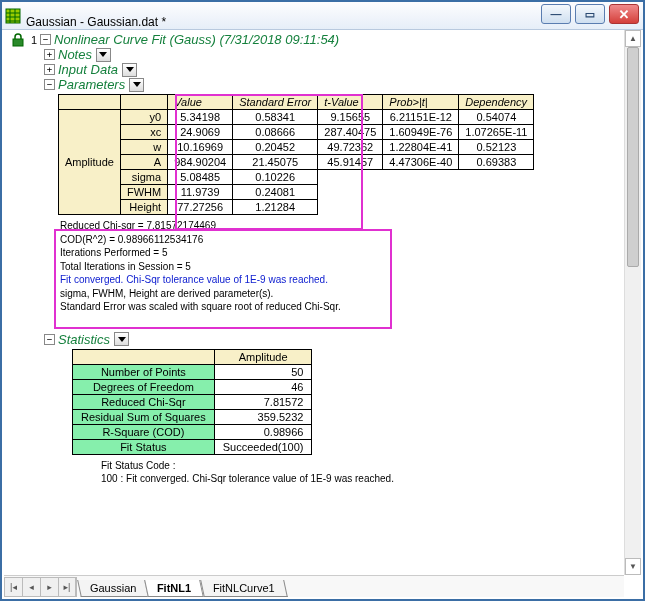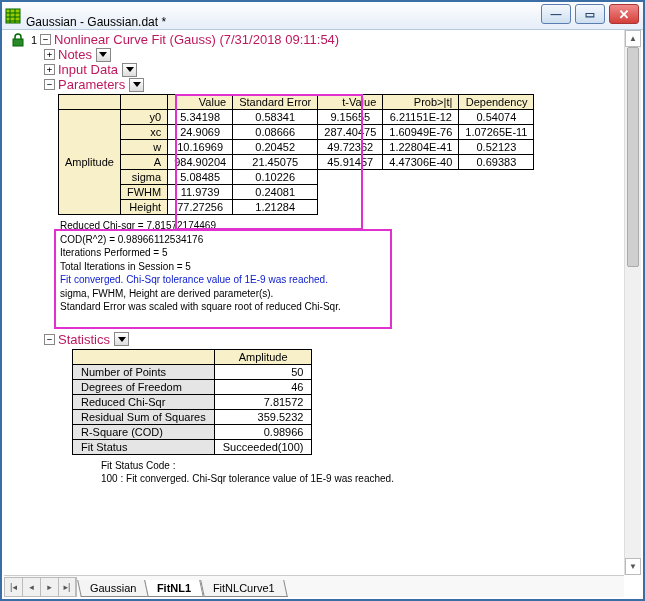--- a/index.html
+++ b/index.html
@@ -26,35 +26,35 @@
   .tabnav div:last-child { border-right:1px solid #bbb; }
   .tabs { display:flex; align-items:flex-end; height:100%; padding-left:2px; }
   .tab { padding:2px 10px; border:1px solid #888; border-top:none; background:#f4f4f4; margin-right:-1px; font-size:11px; cursor:default; transform:skewX(12deg); }
   .tab > span { display:inline-block; transform:skewX(-12deg); }
   .tab.active { background:#fff; font-weight:bold; }
   .tree { padding:2px 0 0 4px; }
   .row { display:flex; align-items:center; }
   .lockcol { width:20px; display:flex; justify-content:center; }
   .locknum { width:12px; text-align:center; }
   .expand { width:11px; height:11px; border:1px solid #888; display:inline-flex; align-items:center; justify-content:center; font-size:9px; font-family:monospace; background:#fff; cursor:default; margin-right:3px; line-height:1; }
-  .hdr { font-size:13px; color:#be185d; }
+  .hdr { font-style:italic; font-size:13px; color:#15803d; }
   .dropbtn { width:15px; height:14px; border:1px solid #888; background:linear-gradient(#fff,#ddd); display:inline-flex; align-items:center; justify-content:center; margin-left:4px; cursor:default; }
   .dropbtn::after { content:""; border-left:4px solid transparent; border-right:4px solid transparent; border-top:5px solid #000; }
   .ind2 { padding-left:36px; }
   table.param { border-collapse:collapse; margin:2px 0 2px 50px; }
   table.param th, table.param td { border:1px solid #000; padding:1px 6px; font-size:11px; text-align:center; white-space:nowrap; }
-  table.param th { background:#f8f0c8; font-weight:normal; text-align:right; }
+  table.param th { background:#f8f0c8; font-weight:normal; text-align:left;font-style:italic; }
   table.param td.rh { background:#f8f0c8; text-align:right; }
   table.param td.lbl { background:#f8f0c8; text-align:center; }
   .magbox { position:absolute; border:2px solid #e030d0; pointer-events:none; }
   .fitinfo { margin:2px 0 16px 50px; font-size:10px; line-height:1.35; padding:2px; width:330px; }
   .fitinfo .blue { color:#1020d0; }
   table.stats { border-collapse:collapse; margin:2px 0 2px 64px; }
   table.stats th, table.stats td { border:1px solid #000; padding:1px 8px; font-size:11px; }
-  table.stats td.rh { background:#e5e5e5; text-align:left; }
+  table.stats td.rh { background:#86efac; text-align:center; }
   table.stats th { background:#f8f0c8; font-weight:normal; text-align:center; }
   table.stats td.val { text-align:right; }
   .statusnote { margin:4px 0 0 93px; font-size:10px; line-height:1.35; }
 </style>
 </head>
 <body>
 
 <div class="window">
   <div class="titlebar">
     <div class="ticon">

